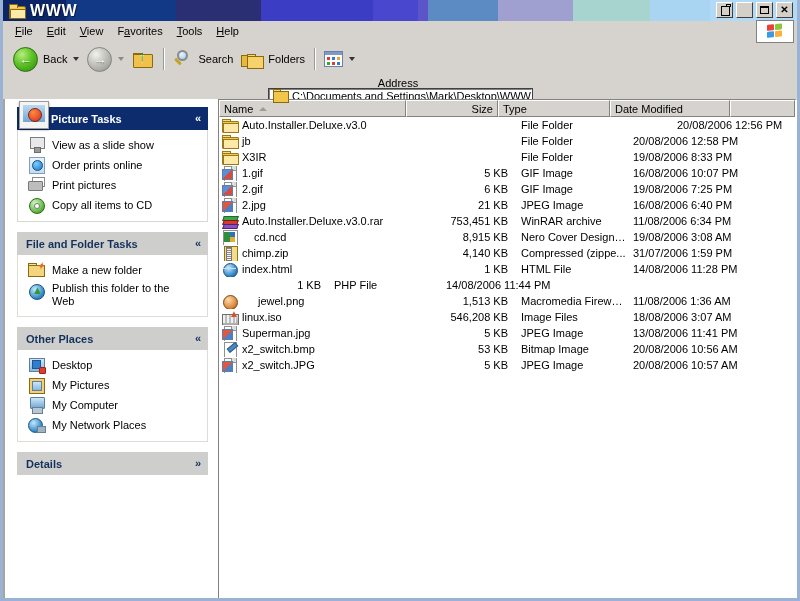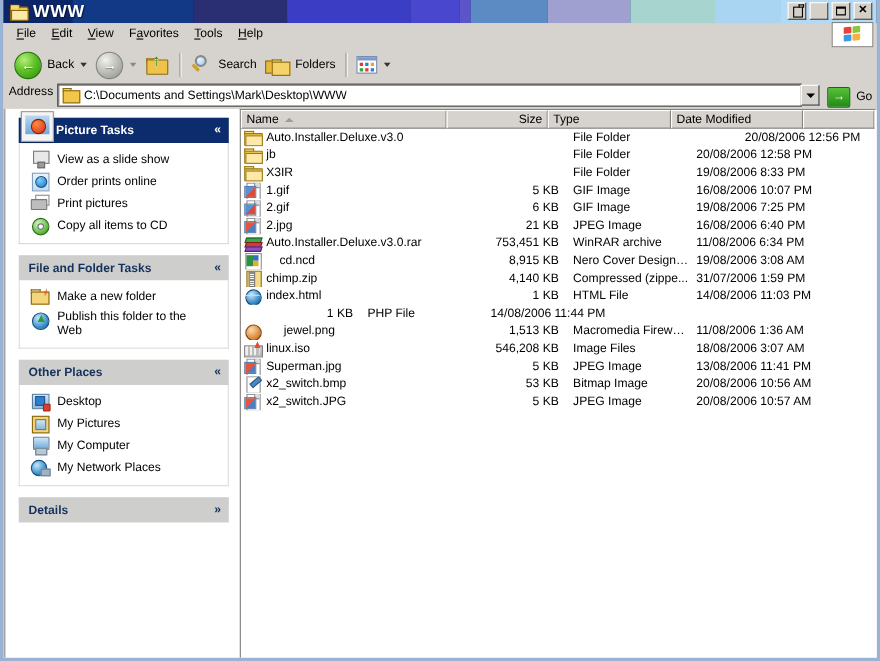--- a/index.html
+++ b/index.html
@@ -170,22 +170,22 @@
   .viewsicon .dot{position:absolute; width:3px;height:3px;}
   .vd1{left:2px; top:5px; background:#e03b2f;}
   .vd2{left:7px; top:5px; background:#2f7fd0;}
   .vd3{left:12px;top:5px; background:#f0a32a;}
   .vd4{left:2px; top:10px;background:#3aa33a;}
   .vd5{left:7px; top:10px;background:#e03b2f;}
   .vd6{left:12px;top:10px;background:#2f7fd0;}
 
   
   #addressbar {
-    height:22px; background:#d6d3ce; display:flex; 
-    padding-left:5px; padding-right:4px;
+    height:22px; background:#d6d3ce; display:flex; align-items:center;
+    padding-left:5px; padding-right:4px;flex-direction:column;
   }
   #addr-label { font-size:11px; color:#000; margin-right:5px; white-space:nowrap;}
   #addr-field {
     flex:1; height:19px; background:#ffffff;
     border-top:1px solid #808080; border-left:1px solid #808080;
     border-right:1px solid #ffffff; border-bottom:1px solid #ffffff;
     outline:1px solid #404040;
     display:flex; align-items:center; box-sizing:border-box; min-width:0;
   }
   #addr-folder { width:15px;height:12px; position:relative; margin:0 4px 0 3px; flex:none;}
@@ -760,21 +760,21 @@
           <div class="frow">
             <div class="c-name" style="width:187px;">
               <span class="fico i-html">
                 <i class="globe"></i>
                 <i class="ring"></i>
               </span>
               <span>index.html</span>
             </div>
             <div class="c-size" style="width:110px;">1 KB</div>
             <div class="c-type" style="width:112px;">HTML File</div>
-            <div class="c-date" style="width:120px;">14/08/2006 11:03 PM</div>
+            <div class="c-date" style="width:120px;">14/08/2006 11:28 PM</div>
           </div>
           <div class="frow">
             <div class="c-size" style="width:110px;">1 KB</div>
             <div class="c-type" style="width:112px;">PHP File</div>
             <div class="c-date" style="width:120px;">14/08/2006 11:44 PM</div>
           </div>
           <div class="frow">
             <div class="c-name" style="width:187px;gap:16px;">
               <span class="fico i-png">
                 <i class="circ2"></i>

